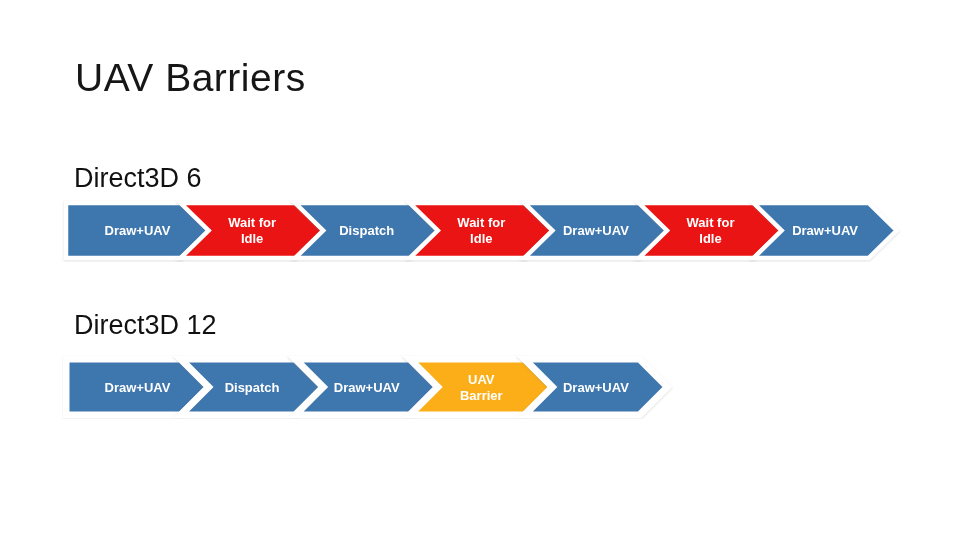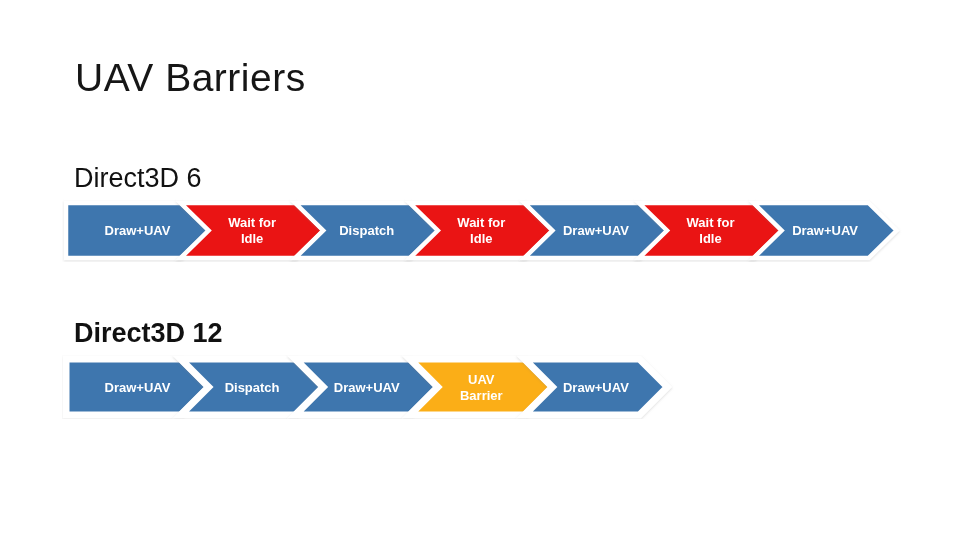--- a/index.html
+++ b/index.html
@@ -26,21 +26,21 @@
     white-space: nowrap;
   }
   .section-heading {
     position: absolute;
     font-size: 27px;
     font-weight: 400;
     color: #111111;
     white-space: nowrap;
   }
   .heading-row1 { left: 74px; top: 163px; }
-  .heading-row2 { left: 74px; top: 318px; font-weight: bold; }
+  .heading-row2 { left: 74px; top: 310px; }
   .flow-svg {
     position: absolute;
     display: block;
   }
   .flow-svg polygon {
     filter: drop-shadow(0 1.5px 1px rgba(130,130,130,0.25));
   }
   .flow-row1 { left: 62px; top: 199px; }
   .flow-row2 { left: 62px; top: 355px; }
   .flow-svg text {

